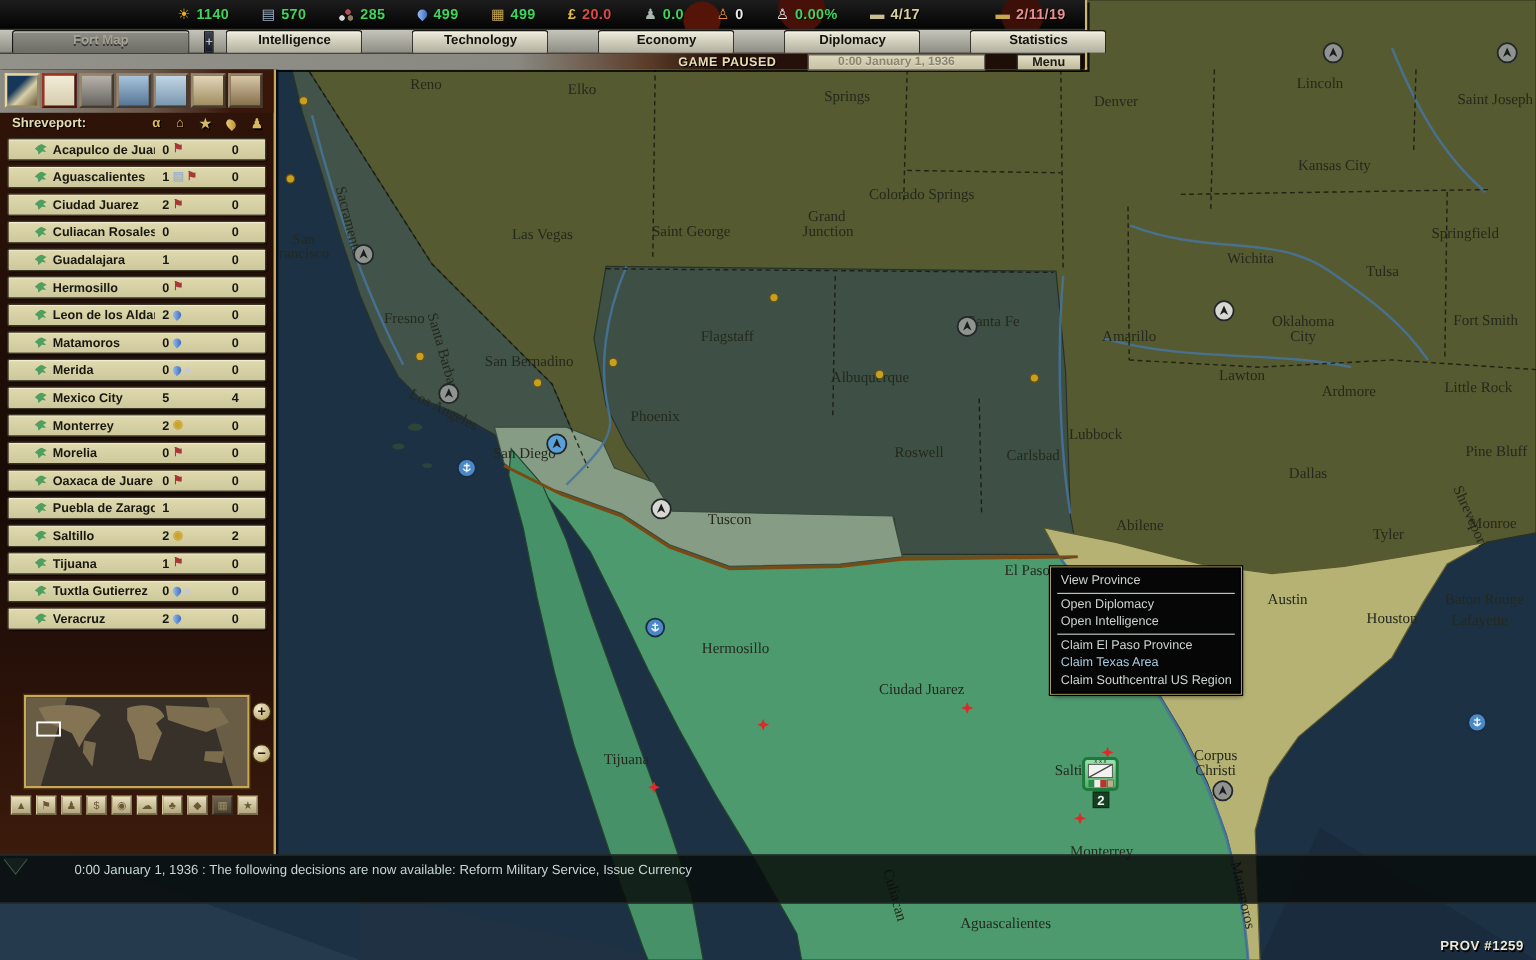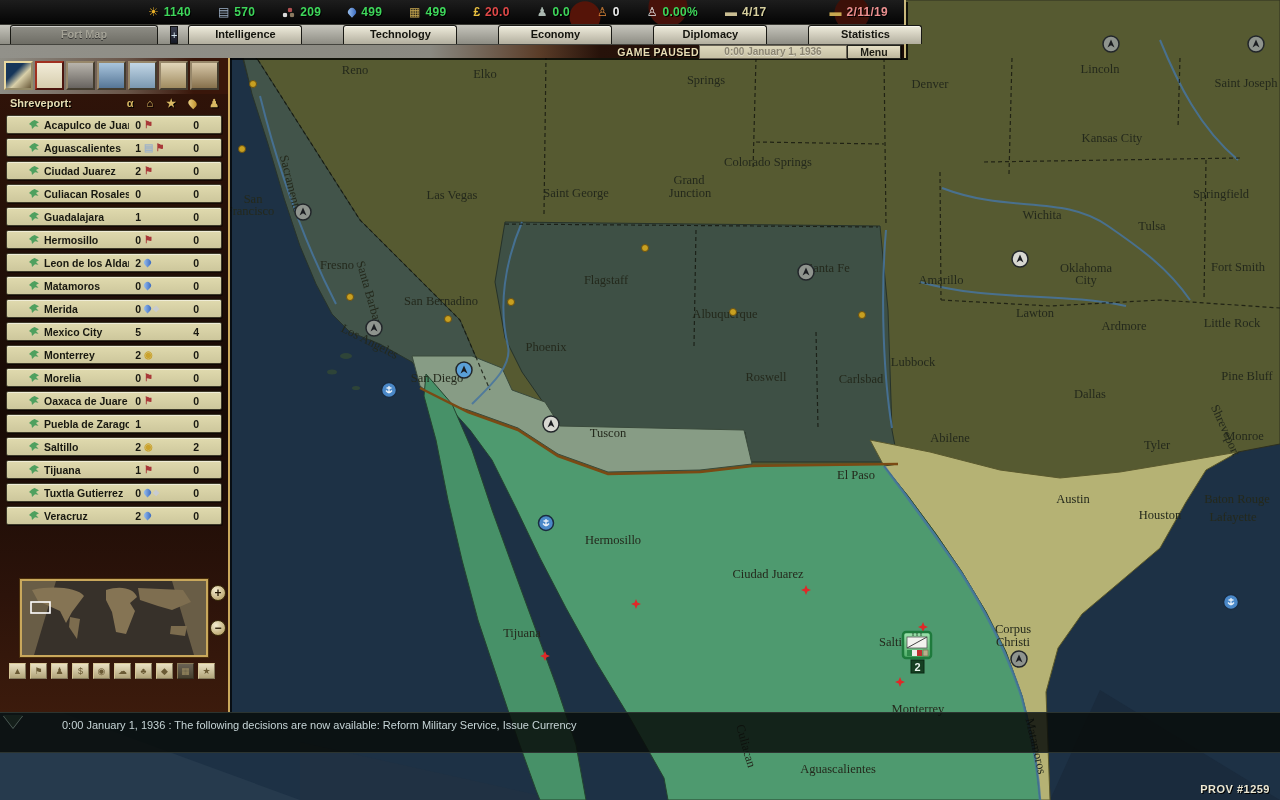--- a/index.html
+++ b/index.html
@@ -37,21 +37,21 @@
       padding-left:10px;border-top:1px solid #3a3a34;box-sizing:border-box;}
   .tab{flex:0 0 112px;margin-right:41px;height:18px;border:1px solid #191914;border-bottom:none;
       border-radius:3px 3px 0 0;background:linear-gradient(#efecdc,#b2ae9e);
       font-size:11px;font-weight:bold;color:#14140e;text-align:center;line-height:17px;
       box-shadow:inset 0 1px 0 rgba(255,255,255,.6);cursor:pointer;}
   .tab-viewmap{flex-basis:146px;margin-right:12px;background:linear-gradient(#8f8e86,#6e6d65);
       color:#a5a397;text-shadow:0 1px 0 rgba(40,40,40,.8);}
   .flagbtn{width:18px;height:18px;margin-right:10px;border:1px solid #101010;box-sizing:border-box;
       background:linear-gradient(#3c4050,#161a26);color:#cfe0e8;font-size:11px;line-height:16px;
       text-align:center;cursor:pointer;}
-  .statusrow{height:14px;display:flex;align-items:center;justify-content:flex-end;gap:0;
+  .statusrow{height:14px;display:flex;align-items:center;justify-content:flex-end;gap:26px;
       padding-right:3px;box-sizing:border-box;border-top:1px solid #44443e;
       background:linear-gradient(90deg,#92918a 0,#8a8981 430px,#5a3c28 540px,#27120a 600px,#1b0d06 100%);}
   .paused{color:#e8ddb4;font-size:10.5px;font-weight:bold;letter-spacing:.4px;text-shadow:1px 1px 0 #000;}
   .datebox{width:146px;height:12px;background:linear-gradient(#ded8bc,#c6c0a4);border:1px solid #6a6456;
       color:#8b8572;text-align:center;font-size:10px;font-weight:bold;line-height:12px;
       text-shadow:0 1px 0 rgba(255,255,255,.4);}
   .menubtn{width:52px;height:12px;background:linear-gradient(#e6e0c6,#bdb79c);border:1px solid #23231c;
       color:#1c1c14;text-align:center;font-size:10.5px;font-weight:bold;line-height:12px;
       box-shadow:1px 1px 0 rgba(0,0,0,.6);cursor:pointer;}
   
@@ -328,21 +328,21 @@
         <div class="res res-energy">
           <span class="ric ric-energy">☀</span>
           <span class="res-val tone-green">1140</span>
         </div>
         <div class="res res-metal">
           <span class="ric ric-metal">▤</span>
           <span class="res-val tone-green">570</span>
         </div>
         <div class="res res-rare-materials">
           <span class="ric ric-rare-materials shape-rare"></span>
-          <span class="res-val tone-green">209</span>
+          <span class="res-val tone-green">285</span>
         </div>
         <div class="res res-oil">
           <span class="ric ric-oil shape-drop"></span>
           <span class="res-val tone-green">499</span>
         </div>
         <div class="res res-supplies">
           <span class="ric ric-supplies">▦</span>
           <span class="res-val tone-green">499</span>
         </div>
         <div class="res res-money">
@@ -589,20 +589,30 @@
         <div class="mbtn">$</div>
         <div class="mbtn">◉</div>
         <div class="mbtn">☁</div>
         <div class="mbtn">♣</div>
         <div class="mbtn">◆</div>
         <div class="mbtn mbtn-dark">▦</div>
         <div class="mbtn">★</div>
       </div>
   </div>
 
+  <div class="ctx">
+      <div class="ctx-item">View Province</div>
+      <div class="ctx-sep"></div>
+      <div class="ctx-item">Open Diplomacy</div>
+      <div class="ctx-item">Open Intelligence</div>
+      <div class="ctx-sep"></div>
+      <div class="ctx-item">Claim El Paso Province</div>
+      <div class="ctx-item hl">Claim Texas Area</div>
+      <div class="ctx-item">Claim Southcentral US Region</div>
+    </div>
 
   <div class="logbar">
     <div class="log-arrow"></div>
       <div class="log-line">0:00 January 1, 1936 : The following decisions are now available: Reform Military Service, Issue Currency</div>
     </div>
 
   <div class="provtag">PROV #1259</div>
 </div>
 
 </body></html>

